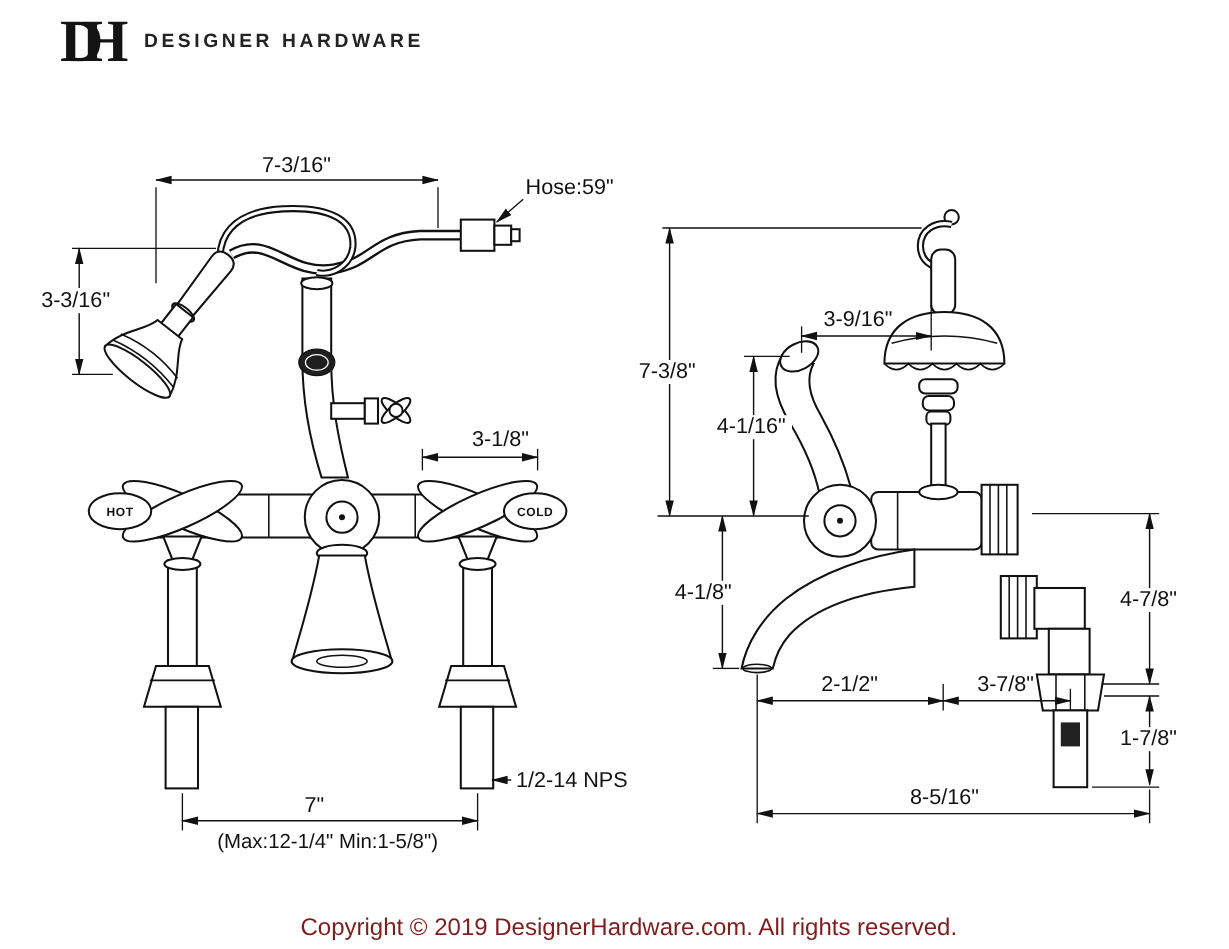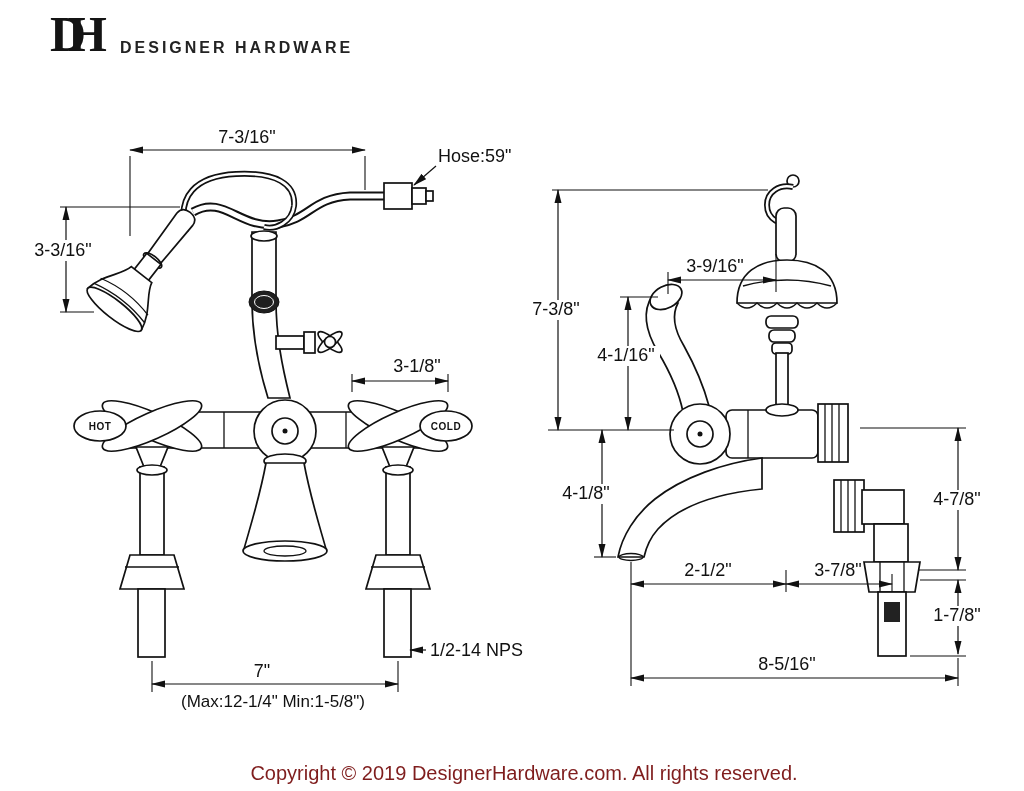--- a/index.html
+++ b/index.html
@@ -1,20 +1,20 @@
 <!DOCTYPE html>
 <html><head>
 <meta charset="utf-8">
 <style>
   html,body { margin:0; padding:0; }
   body {
     width:1024px; height:791px; position:relative; overflow:hidden;
     background:#ffffff; font-family:"Liberation Sans", sans-serif;
   }
-  .header { position:absolute; top:12px; left:50px; display:flex; align-items:flex-end; gap:12px; z-index:5; }
+  .header { position:absolute; top:12px; left:50px; display:flex; align-items:center; gap:12px; z-index:5; }
   .logo-mark {
     font-family:"Liberation Serif", serif; font-weight:bold; font-size:50px; line-height:0.9;
     letter-spacing:-0.36em; color:#141414; padding-right:0.38em;
   }
   .brand { font-size:16px; letter-spacing:3px; color:#232323; font-weight:600; }
   .footer { position:absolute; bottom:6px; left:12px; width:100%; text-align:center; font-size:20px; color:#7f1d1d; z-index:5; }
   .drawing { position:absolute; top:0; left:0; }
   
   .part   { stroke:#111; stroke-width:1.7; fill:#fff; }
   .partln { stroke:#111; stroke-width:1.3; fill:none; }

